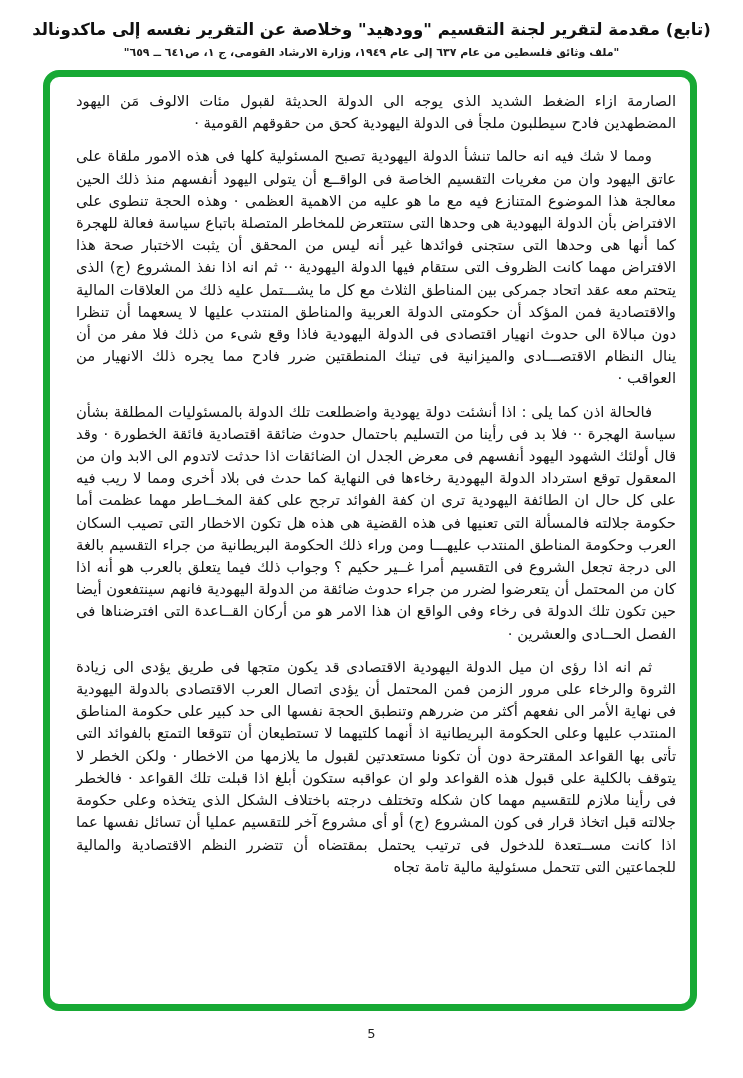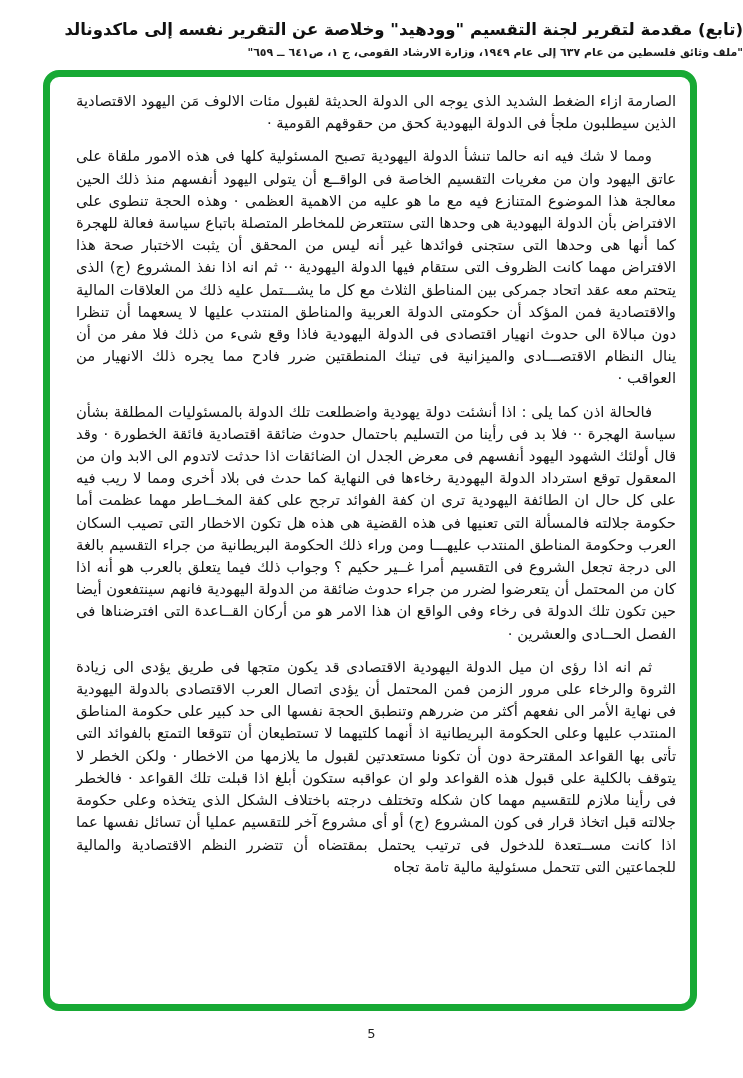--- a/index.html
+++ b/index.html
@@ -10,20 +10,21 @@
     position: relative;
     font-family: "DejaVu Sans", sans-serif;
     color: #161616;
     overflow: hidden;
   }
   .doc-header {
     position: absolute;
     top: 20px;
     left: 0;
     width: 743px;
+    text-align: center;
     direction: rtl;
   }
   .doc-title {
     font-size: 16.5px;
     font-weight: bold;
     letter-spacing: 0;
     color: #111;
   }
   .doc-source {
     margin-top: 7px;
@@ -79,21 +80,21 @@
 <body style="background: rgb(255, 255, 255);">
 
 <header class="doc-header">
   <div class="doc-title">(تابع) مقدمة لتقرير لجنة التقسيم "وودهيد" وخلاصة عن التقرير نفسه إلى ماكدونالد</div>
   <div class="doc-source">"ملف وثائق فلسطين من عام ٦٣٧ إلى عام ١٩٤٩، وزارة الارشاد القومى، ج ١، ص٦٤١ ــ ٦٥٩"</div>
 </header>
 
 <div class="green-frame" style="border-color: rgb(23, 169, 52);"></div>
 
 <main class="page-body" style="color: rgb(20, 20, 20);">
-  <p>الصارمة ازاء الضغط الشديد الذى يوجه الى الدولة الحديثة لقبول مئات الالوف مَن اليهود الاقتصادية الذين سيطلبون ملجأ فى الدولة اليهودية كحق من حقوقهم القومية ·</p>
+  <p>الصارمة ازاء الضغط الشديد الذى يوجه الى الدولة الحديثة لقبول مئات الالوف مَن اليهود المضطهدين فادح سيطلبون ملجأ فى الدولة اليهودية كحق من حقوقهم القومية ·</p>
   <p class="indent">ومما لا شك فيه انه حالما تنشأ الدولة اليهودية تصبح المسئولية كلها فى هذه الامور ملقاة على عاتق اليهود وان من مغريات التقسيم الخاصة فى الواقــع أن يتولى اليهود أنفسهم منذ ذلك الحين معالجة هذا الموضوع المتنازع فيه مع ما هو عليه من الاهمية العظمى · وهذه الحجة تنطوى على الافتراض بأن الدولة اليهودية هى وحدها التى ستتعرض للمخاطر المتصلة باتباع سياسة فعالة للهجرة كما أنها هى وحدها التى ستجنى فوائدها غير أنه ليس من المحقق أن يثبت الاختبار صحة هذا الافتراض مهما كانت الظروف التى ستقام فيها الدولة اليهودية ·· ثم انه اذا نفذ المشروع (ج) الذى يتحتم معه عقد اتحاد جمركى بين المناطق الثلاث مع كل ما يشـــتمل عليه ذلك من العلاقات المالية والاقتصادية فمن المؤكد أن حكومتى الدولة العربية والمناطق المنتدب عليها لا يسعهما أن تنظرا دون مبالاة الى حدوث انهيار اقتصادى فى الدولة اليهودية فاذا وقع شىء من ذلك فلا مفر من أن ينال النظام الاقتصـــادى والميزانية فى تينك المنطقتين ضرر فادح مما يجره ذلك الانهيار من العواقب ·</p>
   <p class="indent">فالحالة اذن كما يلى : اذا أنشئت دولة يهودية واضطلعت تلك الدولة بالمسئوليات المطلقة بشأن سياسة الهجرة ·· فلا بد فى رأينا من التسليم باحتمال حدوث ضائقة اقتصادية فائقة الخطورة · وقد قال أولئك الشهود اليهود أنفسهم فى معرض الجدل ان الضائقات اذا حدثت لاتدوم الى الابد وان من المعقول توقع استرداد الدولة اليهودية رخاءها فى النهاية كما حدث فى بلاد أخرى ومما لا ريب فيه على كل حال ان الطائفة اليهودية ترى ان كفة الفوائد ترجح على كفة المخــاطر مهما عظمت أما حكومة جلالته فالمسألة التى تعنيها فى هذه القضية هى هذه هل تكون الاخطار التى تصيب السكان العرب وحكومة المناطق المنتدب عليهـــا ومن وراء ذلك الحكومة البريطانية من جراء التقسيم بالغة الى درجة تجعل الشروع فى التقسيم أمرا غــير حكيم ؟ وجواب ذلك فيما يتعلق بالعرب هو أنه اذا كان من المحتمل أن يتعرضوا لضرر من جراء حدوث ضائقة من الدولة اليهودية فانهم سينتفعون أيضا حين تكون تلك الدولة فى رخاء وفى الواقع ان هذا الامر هو من أركان القــاعدة التى افترضناها فى الفصل الحــادى والعشرين ·</p>
   <p class="indent">ثم انه اذا رؤى ان ميل الدولة اليهودية الاقتصادى قد يكون متجها فى طريق يؤدى الى زيادة الثروة والرخاء على مرور الزمن فمن المحتمل أن يؤدى اتصال العرب الاقتصادى بالدولة اليهودية فى نهاية الأمر الى نفعهم أكثر من ضررهم وتنطبق الحجة نفسها الى حد كبير على حكومة المناطق المنتدب عليها وعلى الحكومة البريطانية اذ أنهما كلتيهما لا تستطيعان أن تتوقعا التمتع بالفوائد التى تأتى بها القواعد المقترحة دون أن تكونا مستعدتين لقبول ما يلازمها من الاخطار · ولكن الخطر لا يتوقف بالكلية على قبول هذه القواعد ولو ان عواقبه ستكون أبلغ اذا قبلت تلك القواعد · فالخطر فى رأينا ملازم للتقسيم مهما كان شكله وتختلف درجته باختلاف الشكل الذى يتخذه وعلى حكومة جلالته قبل اتخاذ قرار فى كون المشروع (ج) أو أى مشروع آخر للتقسيم عمليا أن تسائل نفسها عما اذا كانت مســتعدة للدخول فى ترتيب يحتمل بمقتضاه أن تتضرر النظم الاقتصادية والمالية للجماعتين التى تتحمل مسئولية مالية تامة تجاه</p>
 </main>
 
 <footer class="page-footer">
   <span>5</span>
 </footer>
 
 </body></html>

